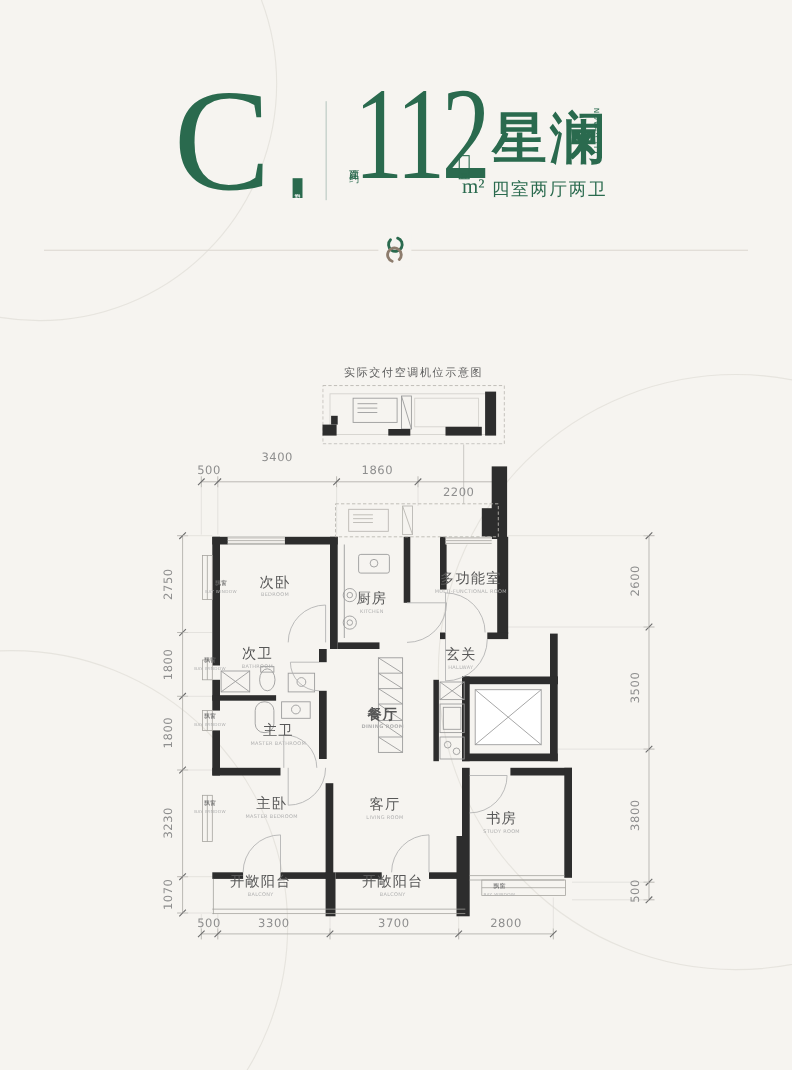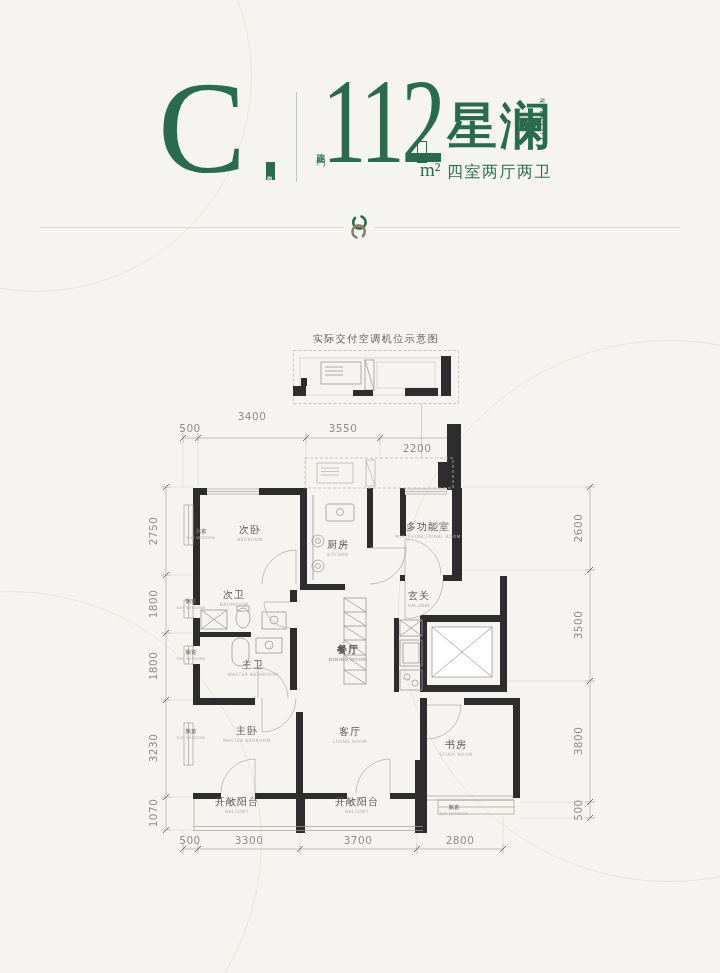--- a/index.html
+++ b/index.html
@@ -34,21 +34,21 @@
   .ac-title{position:absolute;left:256px;top:332px;width:240px;text-align:center;font-size:10px;
             color:#5c5c5c;letter-spacing:1.5px;}
   .ac-leader{position:absolute;left:421px;top:404px;width:1px;height:54px;background:#cfcdc8;}
   
   .dim{position:absolute;font-size:10.5px;color:#8e8e8e;letter-spacing:.5px;white-space:nowrap;
        transform:translate(-50%,-50%);}
   .dimv{position:absolute;font-size:10.5px;color:#8e8e8e;letter-spacing:.5px;white-space:nowrap;
         transform:translate(-50%,-50%) rotate(-90deg);}
   
   .room{position:absolute;transform:translate(-50%,-50%);text-align:center;line-height:1.35;white-space:nowrap;}
-  .room .cn{display:block;font-size:10px;color:#575757;letter-spacing:1px;}
+  .room .cn{display:block;font-size:13px;color:#575757;letter-spacing:1px;}
   .room .en{display:block;font-size:4.5px;color:#b0b0b0;letter-spacing:.3px;}
   .room.tiny .cn{font-size:5.5px;letter-spacing:0;color:#6a6a6a;}
   .room.tiny .en{font-size:3.8px;}
 </style>
 </head>
 <body>
 
 <div id="canvas">
 
   <div class="swirl" style="left:-180px;top:-140px;width:430px;height:430px;"></div>
@@ -226,21 +226,21 @@
       <path d="M262,698V732M262,732A34,34 0 0 0 296,698"></path>
       <path d="M427,705H461M461,705A34,34 0 0 1 427,739"></path>
       <path d="M255,793V759M255,759A34,34 0 0 0 221,793"></path>
       <path d="M390,793V759M390,759A34,34 0 0 0 356,793"></path>
       <path d="M290,602H264M264,602A26,26 0 0 0 290,628"></path>
     </g>
   </svg>
 
   <span class="dim" style="left:190px;top:428px;">500</span>
   <span class="dim" style="left:252px;top:416px;">3400</span>
-  <span class="dim" style="left:343px;top:428px;">3550</span>
+  <span class="dim" style="left:343px;top:428px;">1860</span>
   <span class="dim" style="left:417px;top:448px;">2200</span>
   <span class="dim" style="left:190px;top:840px;">500</span>
   <span class="dim" style="left:249px;top:840px;">3300</span>
   <span class="dim" style="left:358px;top:840px;">3700</span>
   <span class="dim" style="left:460px;top:840px;">2800</span>
   <span class="dimv" style="left:153px;top:531px;">2750</span>
   <span class="dimv" style="left:153px;top:604px;">1800</span>
   <span class="dimv" style="left:153px;top:666px;">1800</span>
   <span class="dimv" style="left:153px;top:748px;">3230</span>
   <span class="dimv" style="left:153px;top:813px;">1070</span>

